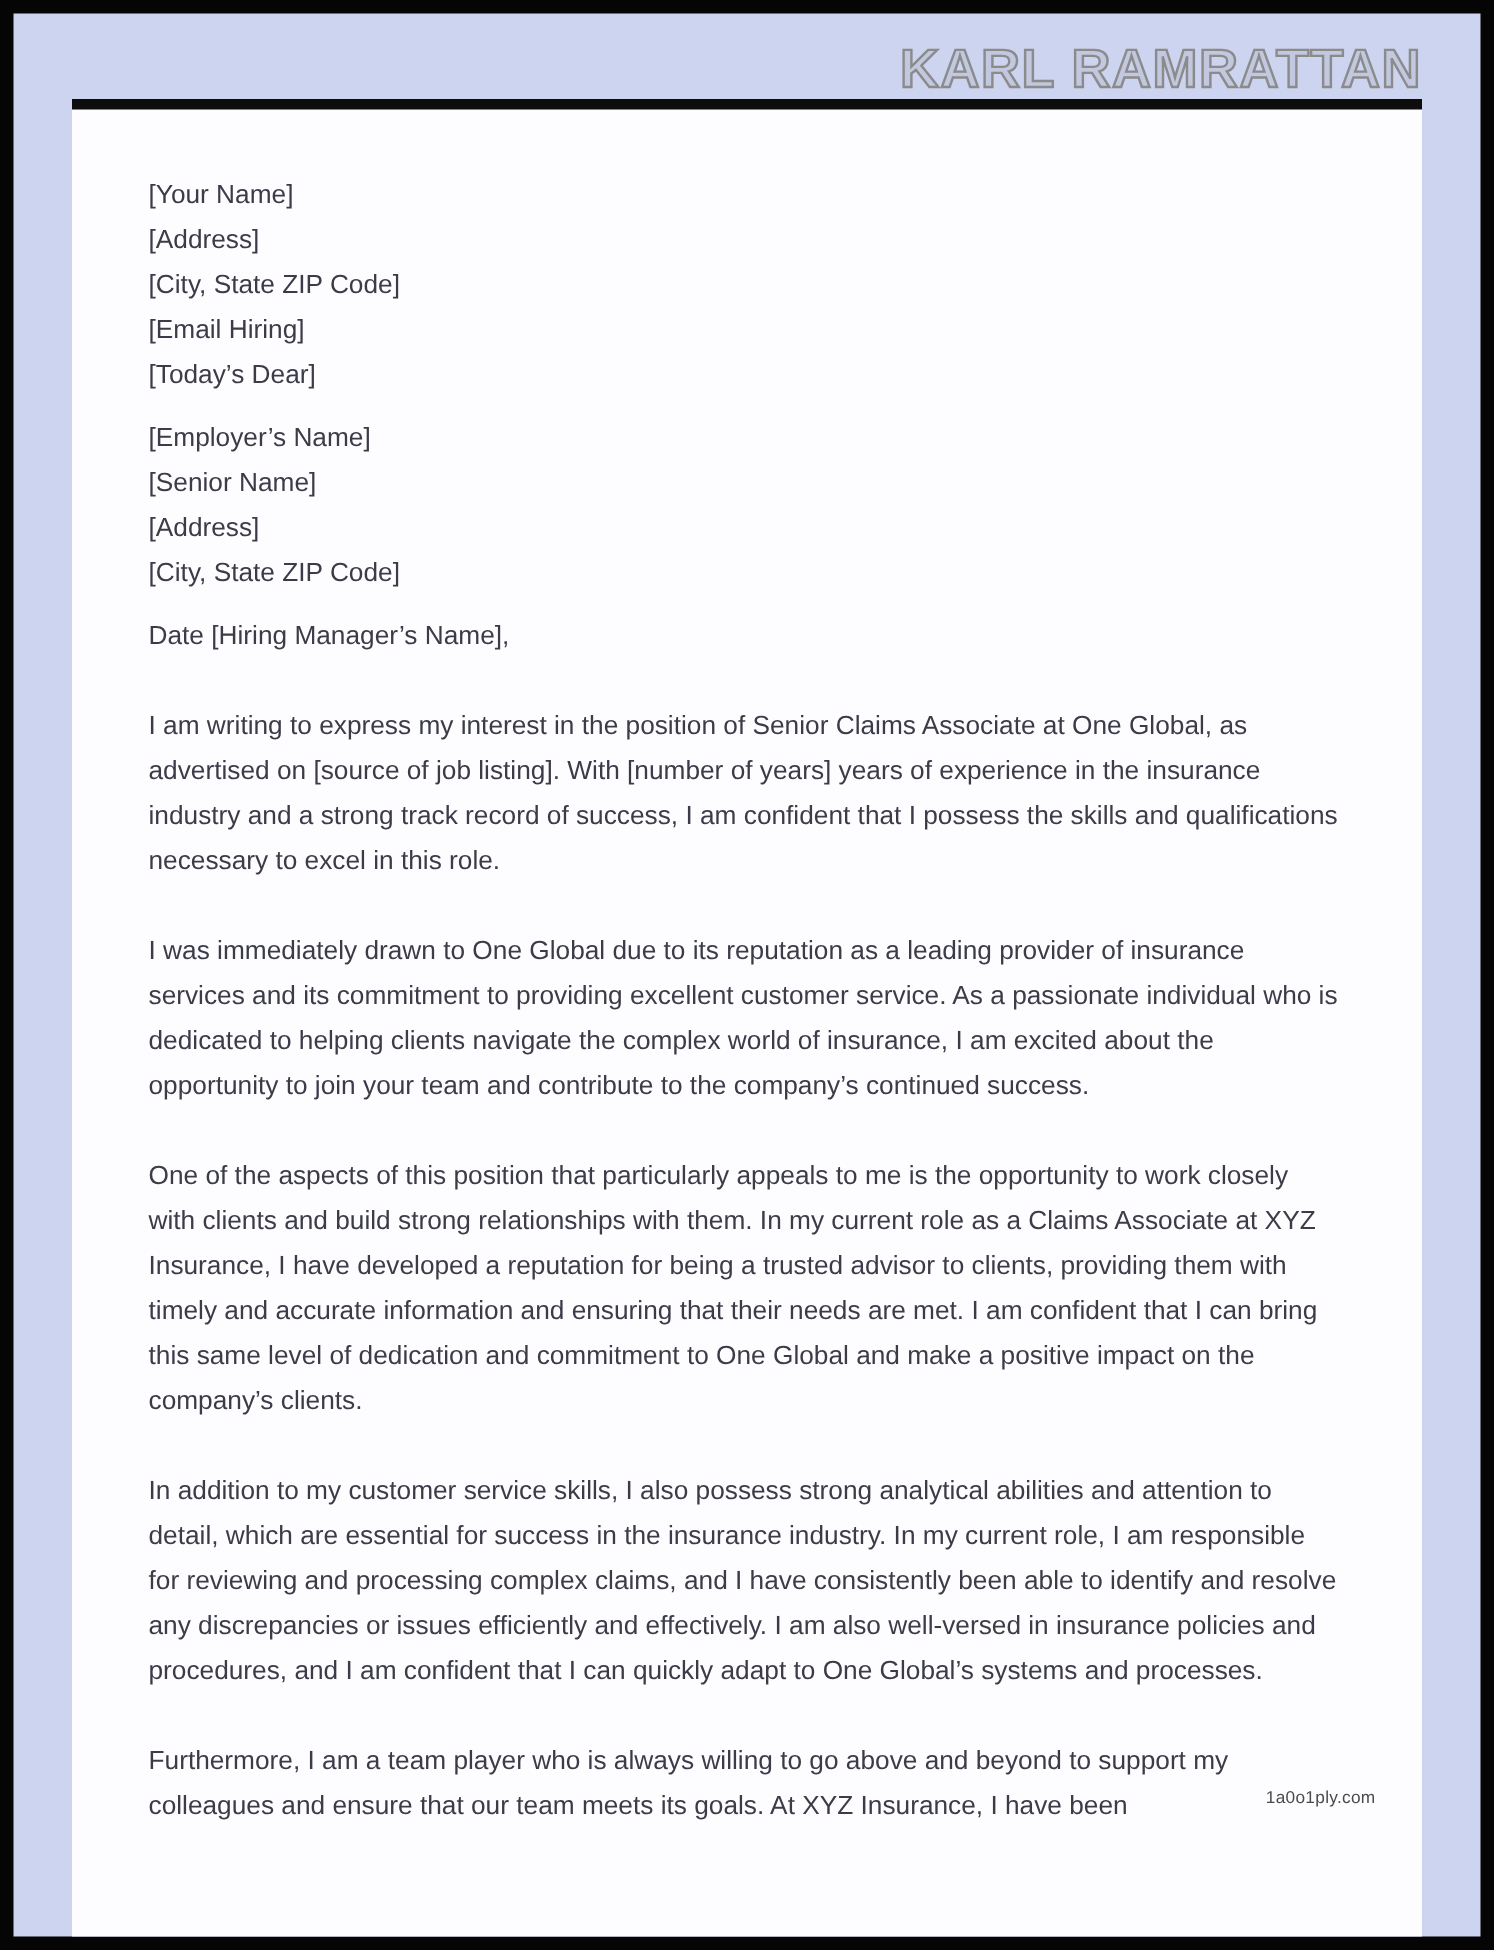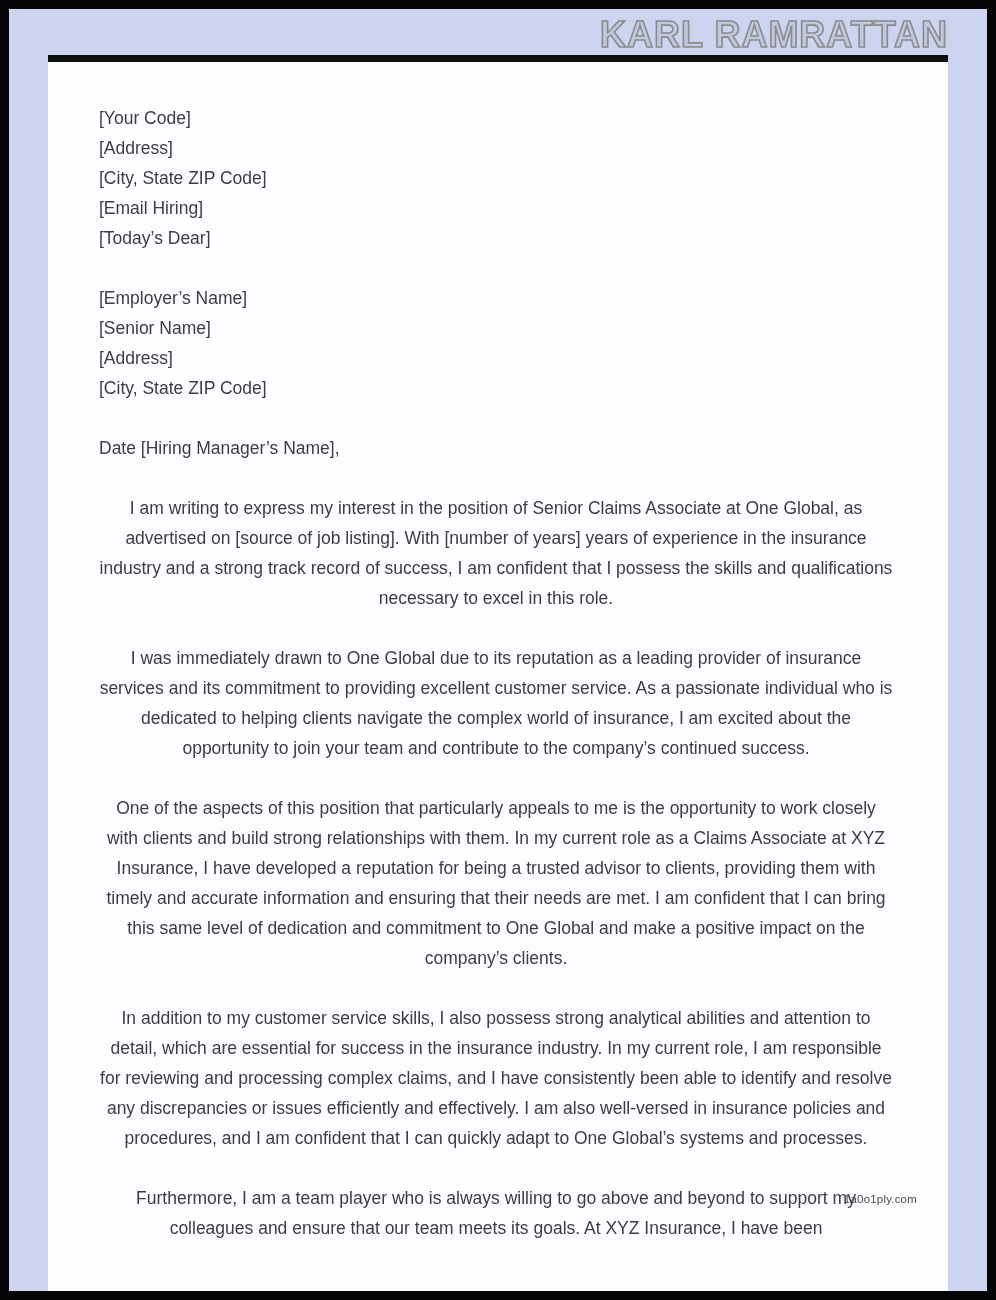--- a/index.html
+++ b/index.html
@@ -14,20 +14,21 @@
     overflow: hidden;
     font-family: "Liberation Sans", sans-serif;
   }
 
   .header-band {
     height: 46px;
     display: flex;
     align-items: flex-end;
     justify-content: flex-end;
     padding-right: 39px;
+    margin-top: 11px;
   }
 
   .header-name {
     font-size: 36px;
     font-weight: 700;
     letter-spacing: 1px;
     line-height: 40px;
     color: rgba(150,150,150,0.18);
     -webkit-text-stroke: 1.6px #8b8b8b;
     text-transform: uppercase;
@@ -46,24 +47,24 @@
     background: #0d0d0d;
   }
 
   .letter-content {
     padding: 41px 55px 0 51px;
     color: #3c3c49;
     font-size: 17.5px;
     line-height: 30px;
   }
 
-  .block { margin-top: 30px; }
+  .block { margin-top: 12px; }
   .block:first-child { margin-top: 0; }
   .line { display: block; }
-  p.para { margin-top: 30px; text-align: center; }
+  p.para { margin-top: 30px; }
 
   .watermark {
     position: absolute;
     top: 1184px;
     right: 70px;
     font-size: 11.5px;
     color: #4b4b4b;
     letter-spacing: 0.2px;
   }
 </style>
@@ -75,21 +76,21 @@
   <div class="header-band">
     <div class="header-name">KARL RAMRATTAN</div>
   </div>
 
   <div class="page">
     <div class="page-topbar"></div>
 
     <div class="letter-content">
 
       <div class="block">
-        <span class="line">[Your Code]</span>
+        <span class="line">[Your Name]</span>
         <span class="line">[Address]</span>
         <span class="line">[City, State ZIP Code]</span>
         <span class="line">[Email Hiring]</span>
         <span class="line">[Today’s Dear]</span>
       </div>
 
       <div class="block">
         <span class="line">[Employer’s Name]</span>
         <span class="line">[Senior Name]</span>
         <span class="line">[Address]</span>

